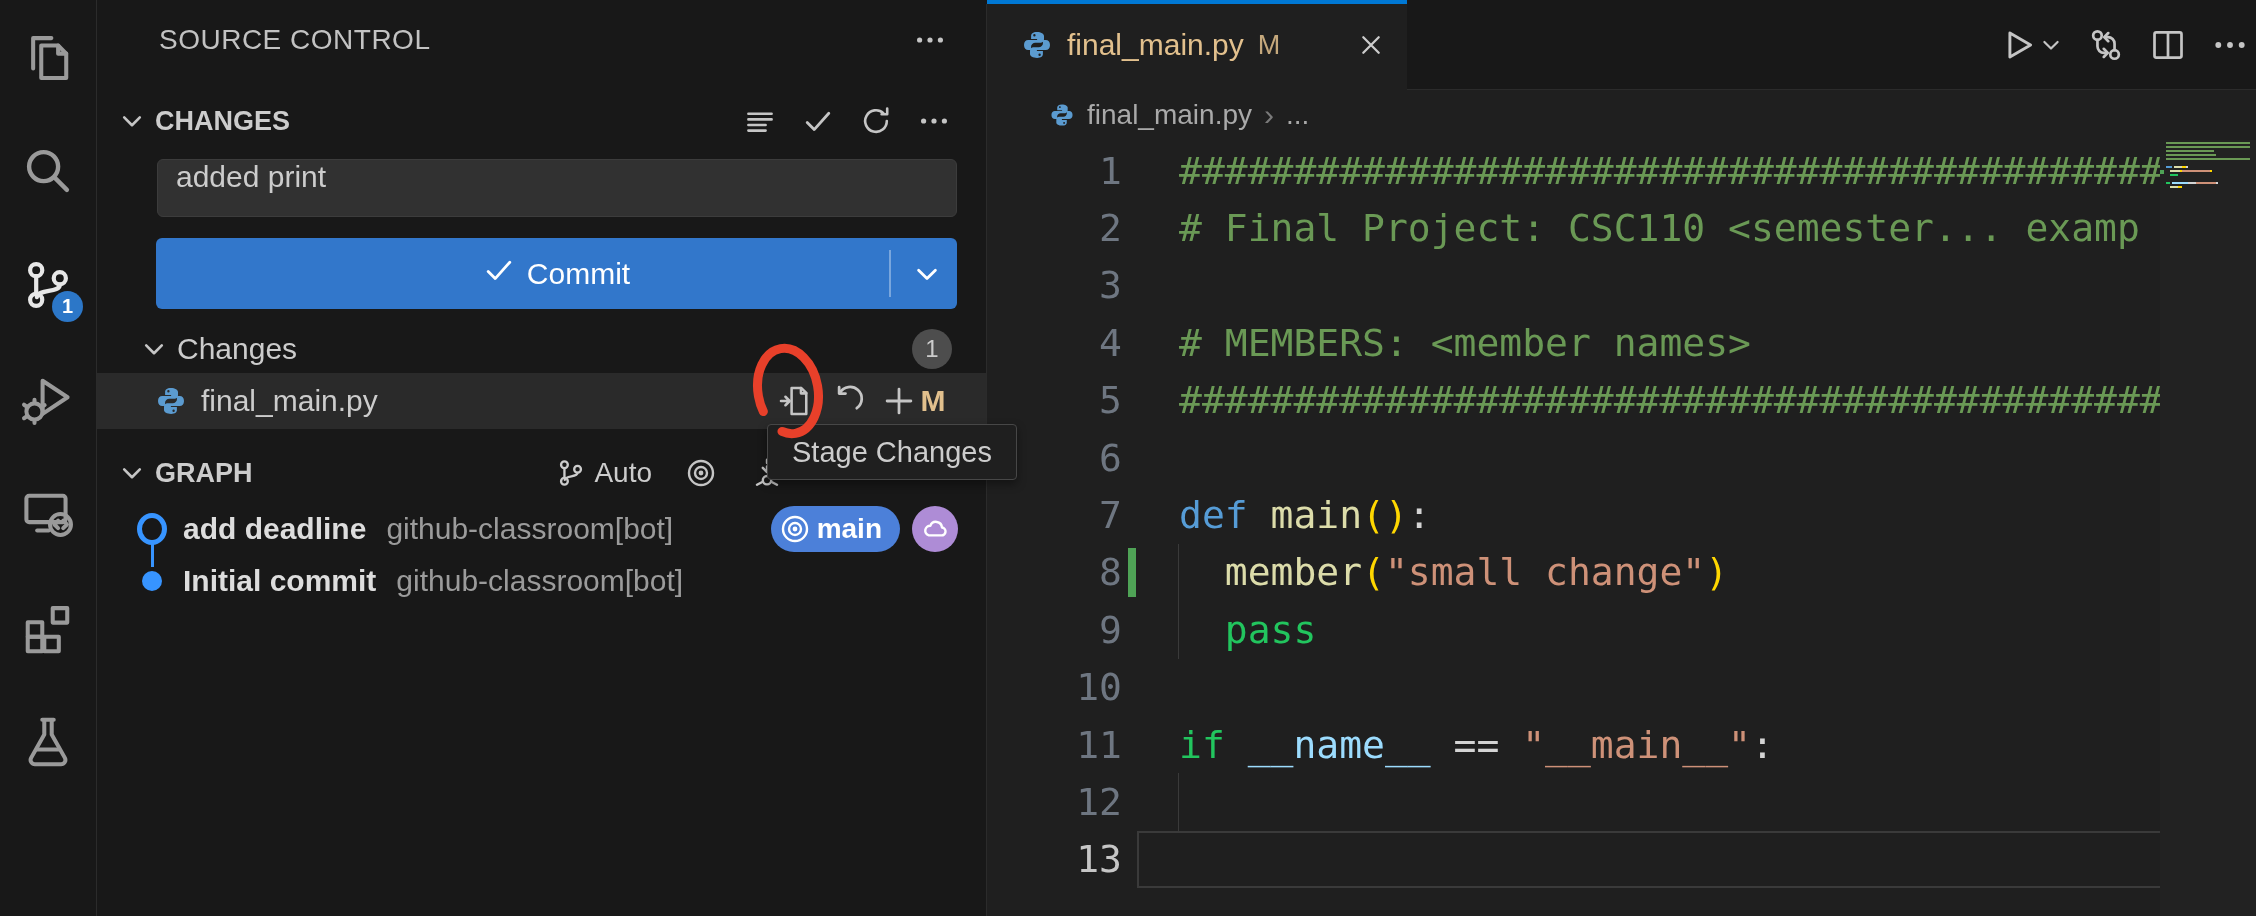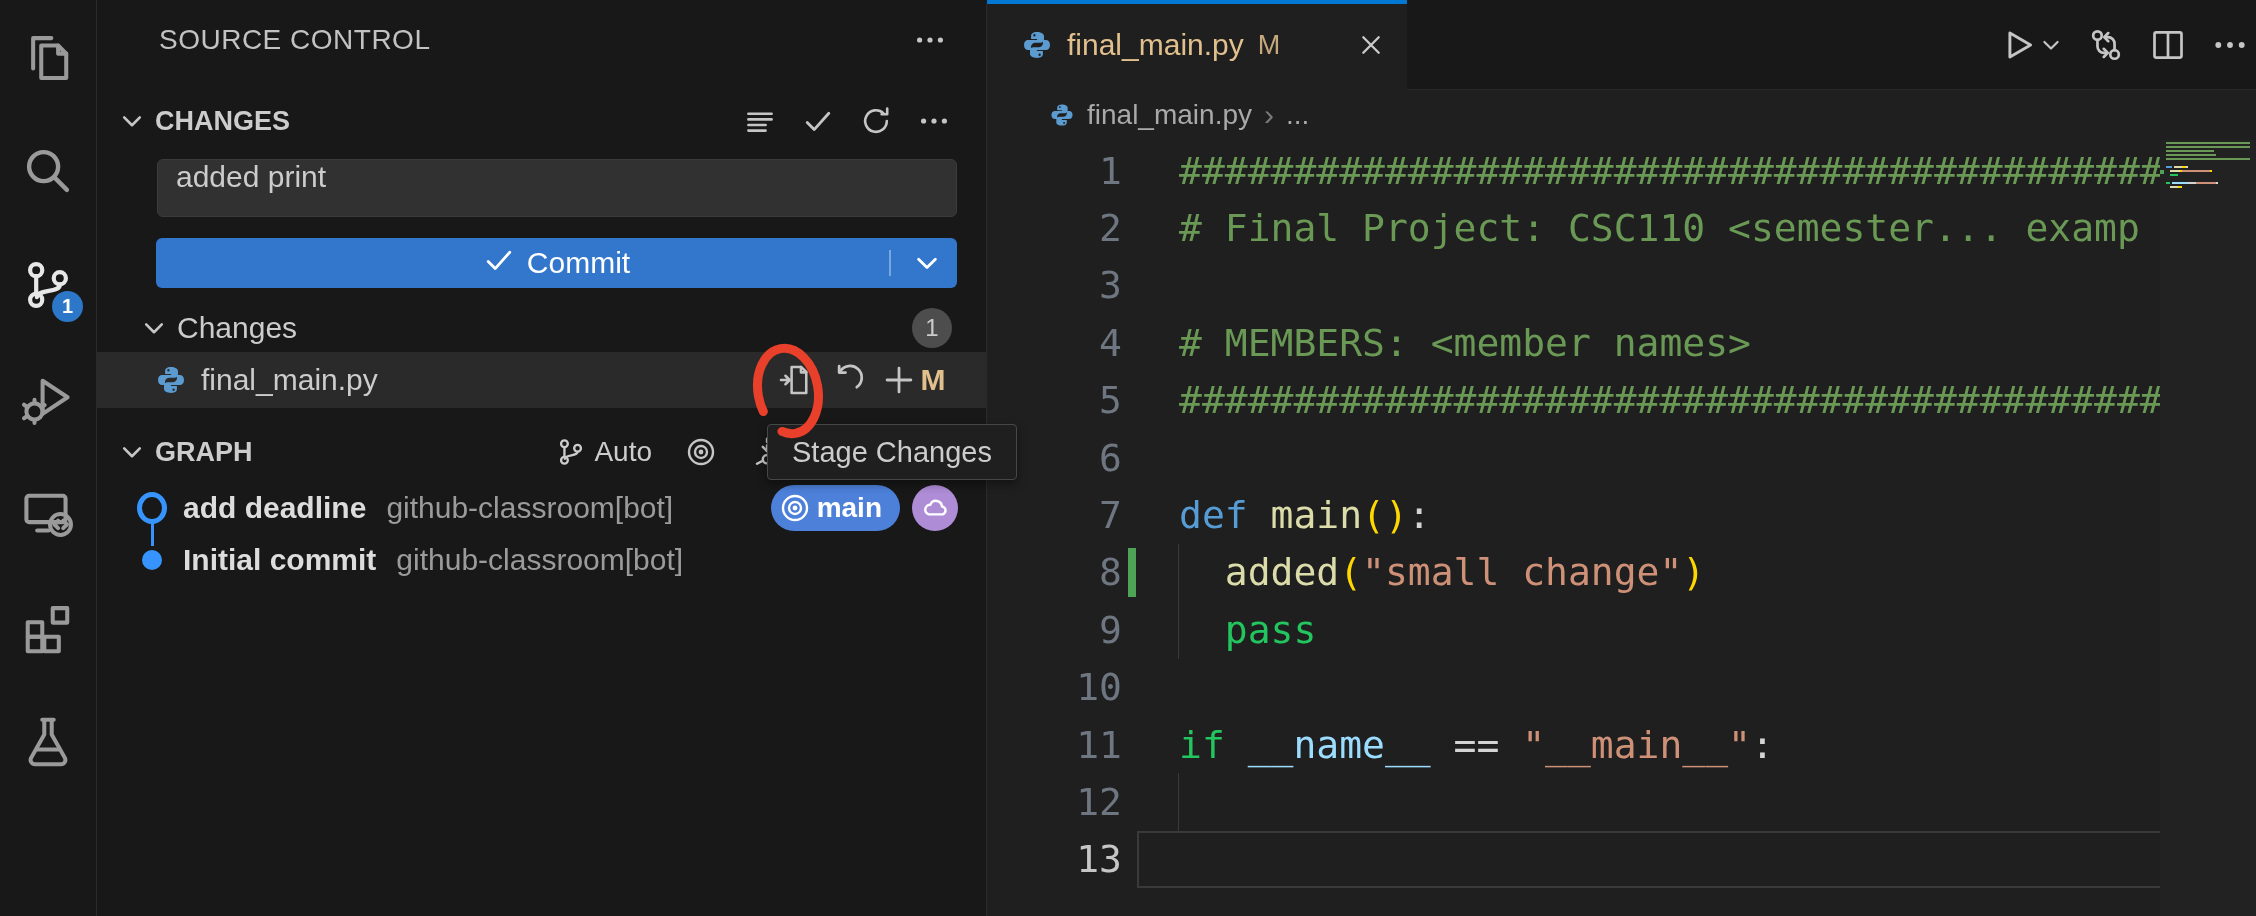--- a/index.html
+++ b/index.html
@@ -19,21 +19,21 @@
   .sb-title{font-size:28px;letter-spacing:.5px;color:#c2c2c2;}
   .icon-btn{color:#c5c5c5;display:inline-flex;align-items:center;justify-content:center;cursor:pointer;}
   .icon-btn svg{width:32px;height:32px;}
   .sect-row{height:50px;margin-top:20px;display:flex;align-items:center;padding:0 36px 0 22px;}
   .chev{width:26px;height:26px;color:#c5c5c5;flex:none;}
   .sect-label{font-size:27px;font-weight:700;color:#cccccc;margin-left:10px;}
   .head-actions{margin-left:auto;display:flex;gap:26px;}
   .commit-input{margin:13px 30px 0 60px;width:800px;height:58px;box-sizing:border-box;background:#313131;
                 border:1px solid #3c3c3c;border-radius:6px;display:flex;padding:0 18px;
                 font-size:30px;color:#cccccc;}
-  .commit-btn{position:relative;margin:21px 30px 0 59px;width:801px;height:50px;background:#3277cb;border-radius:6px;
+  .commit-btn{position:relative;margin:21px 30px 0 59px;width:801px;height:71px;background:#3277cb;border-radius:6px;
               display:flex;align-items:center;justify-content:center;color:#ffffff;font-size:30px;cursor:pointer;}
   .commit-btn .chk svg{width:32px;height:32px;margin-right:12px;}
   .commit-btn .lbl{font-weight:500;}
   .btn-sep{position:absolute;right:66px;top:12px;bottom:12px;width:2px;background:rgba(255,255,255,.35);}
   .btn-chev{position:absolute;right:16px;top:0;bottom:0;display:flex;align-items:center;color:#fff;}
   .btn-chev svg{width:28px;height:28px;}
   .group-row{height:44px;margin-top:18px;display:flex;align-items:center;padding:0 34px 0 44px;}
   .group-label{font-size:30px;color:#cccccc;margin-left:10px;}
   .count-badge{margin-left:auto;width:40px;height:40px;border-radius:20px;background:#4d4d4d;color:#cccccc;
                font-size:24px;display:flex;align-items:center;justify-content:center;}
@@ -451,21 +451,21 @@
           <div class="ltext"></div>
         </div>
         <div class="code-line">
           <div class="gutter">7</div>
           <div class="ltext"><span class="tok tk-kw">def</span><span class="tok tk-plain"> </span><span class="tok tk-fn">main</span><span class="tok tk-paren">()</span><span class="tok tk-plain">:</span></div>
         </div>
         <div class="code-line">
           <div class="indent-guide"></div>
           <div class="mod-bar"></div>
           <div class="gutter">8</div>
-          <div class="ltext"><span class="tok tk-plain">  </span><span class="tok tk-fn">added</span><span class="tok tk-paren">(</span><span class="tok tk-str">"small change"</span><span class="tok tk-paren">)</span></div>
+          <div class="ltext"><span class="tok tk-plain">  </span><span class="tok tk-fn">member</span><span class="tok tk-paren">(</span><span class="tok tk-str">"small change"</span><span class="tok tk-paren">)</span></div>
         </div>
         <div class="code-line">
           <div class="indent-guide"></div>
           <div class="gutter">9</div>
           <div class="ltext"><span class="tok tk-plain">  </span><span class="tok tk-ctrl">pass</span></div>
         </div>
         <div class="code-line">
           <div class="gutter">10</div>
           <div class="ltext"></div>
         </div>

